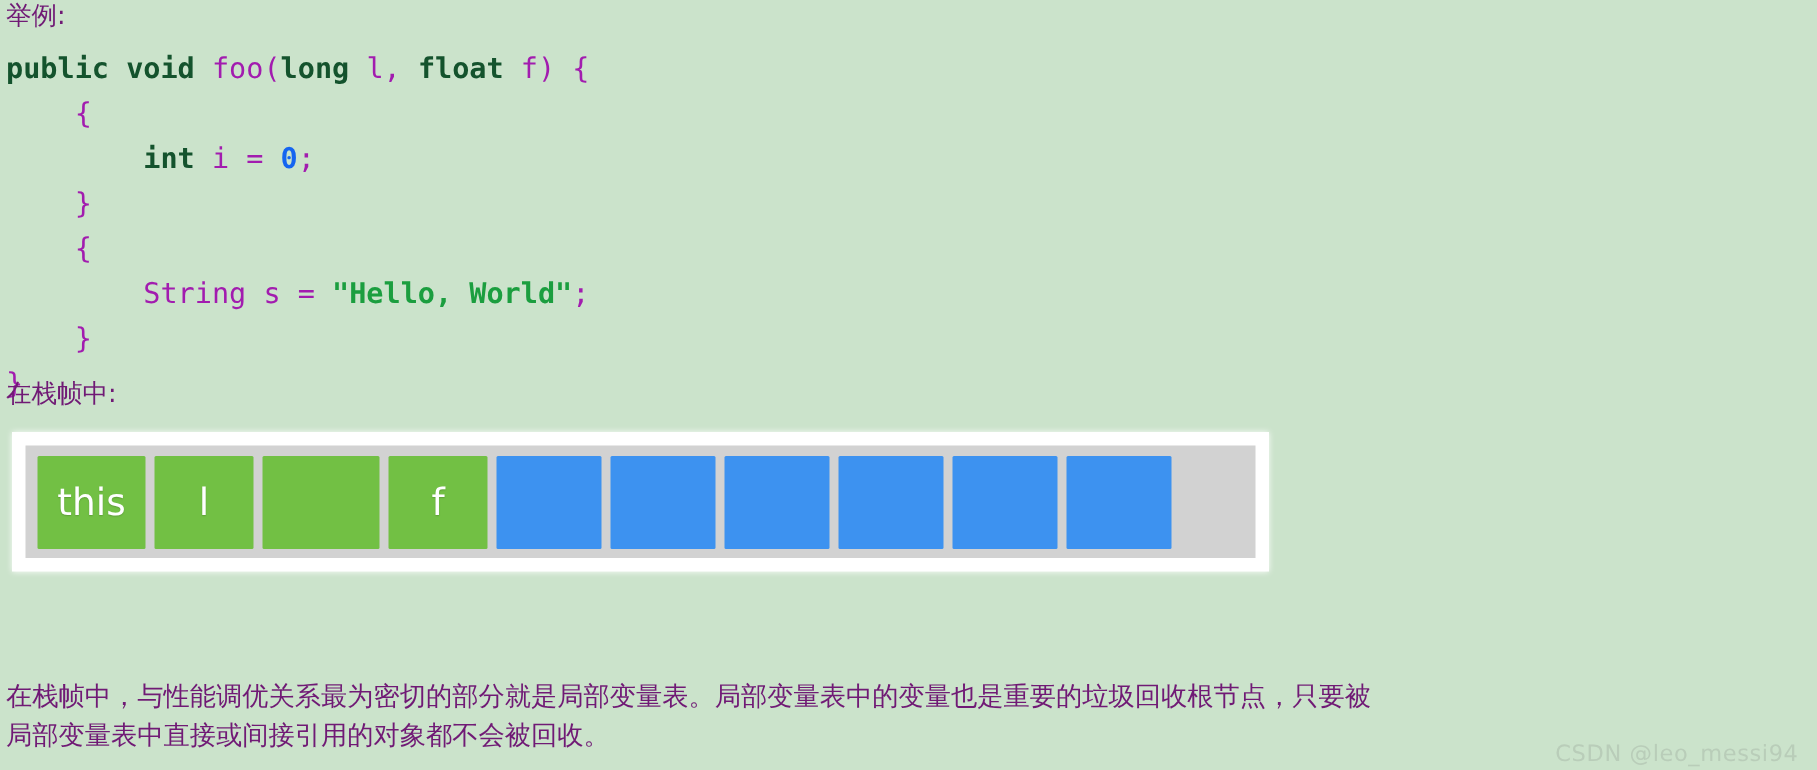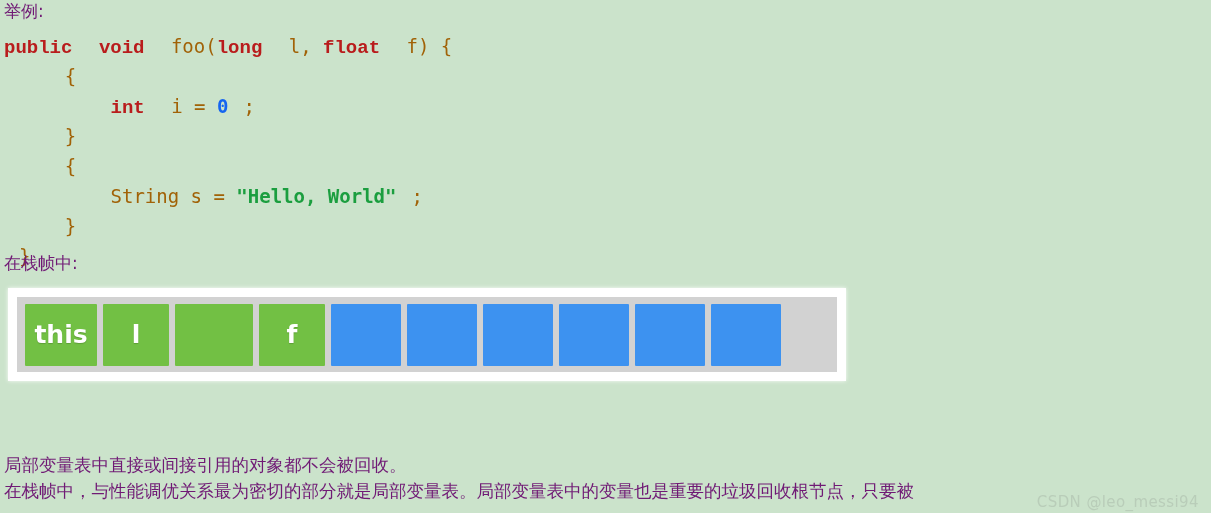--- a/index.html
+++ b/index.html
@@ -42,24 +42,24 @@
     left: 4px;
     top: 31px;
     font-family: "DejaVu Sans Mono", "Liberation Mono", monospace;
     font-size: 19px;
     line-height: 30px;
     white-space: pre;
     color: #1a1a1a;
     letter-spacing: 0px;
   }
   .code-line { white-space: pre; height: 30px; }
-  .kw   { color: #b91c1c; font-weight: bold; font-family: Liberation Mono, monospace; }
+  .kw   { color: #14532d; font-weight: bold; }
   .num  { color: #1565f0; font-weight: bold; }
   .str  { color: #1b9e3f; font-weight: bold; }
-  .plain{ color: #a16207; margin-left: 15px; }
+  .plain{ color: #a21caf; }
 
   
   #lvt-diagram {
     position: absolute;
     left: 8px;
     top: 288px;
     width: 838px;
     height: 93px;
     background: #ffffff;
     box-sizing: border-box;
@@ -78,21 +78,21 @@
   }
   .slot {
     height: 62px;
     box-sizing: border-box;
     margin-right: 6px;
     display: flex;
     align-items: center;
     justify-content: center;
     font-family: "DejaVu Sans", "Liberation Sans", sans-serif;
     font-size: 25px;
-    font-weight: bold;
+    font-weight: normal;
     color: #ffffff;
     text-shadow: 0 1px 1px rgba(0,0,0,0.18);
     border-radius: 1px;
   }
   .slot.green { background: #72c044; }
   .slot.blue  { background: #3d92f0; }
   .slot.w-this { width: 72px; }
   .slot.w-std  { width: 66px; }
   .slot.w-wide { width: 78px; }
   .slot.w-blue { width: 70px; }
@@ -159,17 +159,17 @@
       <div class="slot blue w-blue">
         <span></span>
       </div>
       <div class="slot blue w-blue last">
         <span></span>
       </div>
     </div>
 </div>
 
 <div id="body-paragraph">
+  <div class="cn-line">在栈帧中，与性能调优关系最为密切的部分就是局部变量表。局部变量表中的变量也是重要的垃圾回收根节点，只要被</div>
   <div class="cn-line">局部变量表中直接或间接引用的对象都不会被回收。</div>
-  <div class="cn-line">在栈帧中，与性能调优关系最为密切的部分就是局部变量表。局部变量表中的变量也是重要的垃圾回收根节点，只要被</div>
 </div>
 
 <div id="watermark">CSDN @leo_messi94</div>
 
 </body></html>

